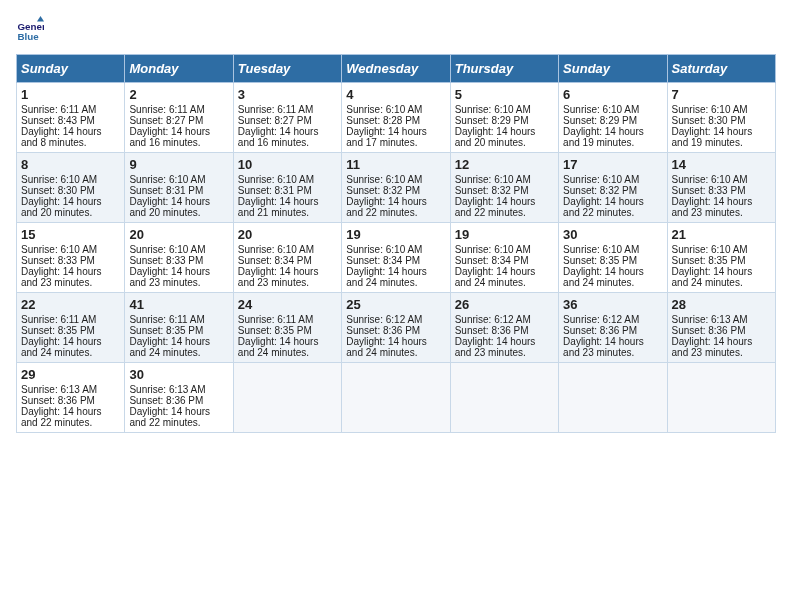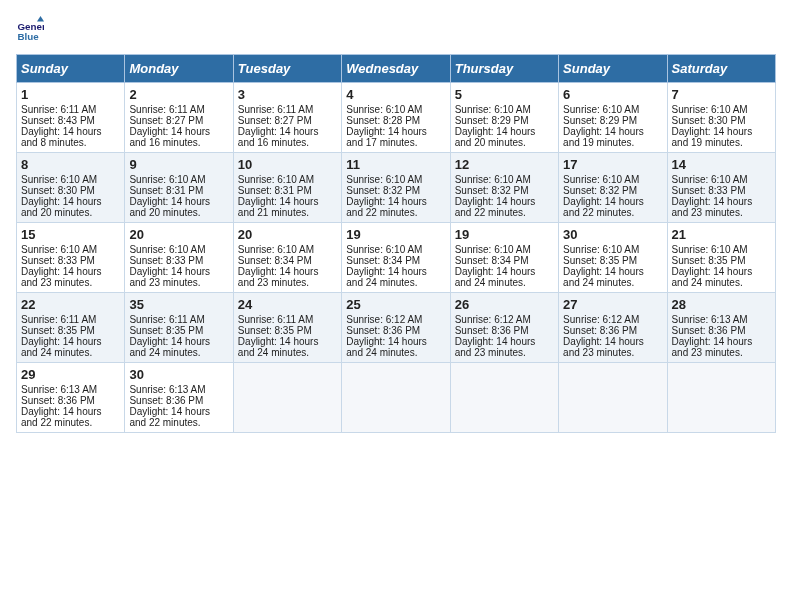--- a/index.html
+++ b/index.html
@@ -237,21 +237,21 @@
       </td>
       </tr>
       <tr>
         <td>
         <span class="day-num">22</span>
         <span>Sunrise: 6:11 AM</span><br>
         <span>Sunset: 8:35 PM</span><br>
         <span>Daylight: 14 hours and 24 minutes.</span>
       </td>
         <td>
-        <span class="day-num">35</span>
+        <span class="day-num">41</span>
         <span>Sunrise: 6:11 AM</span><br>
         <span>Sunset: 8:35 PM</span><br>
         <span>Daylight: 14 hours and 24 minutes.</span>
       </td>
         <td>
         <span class="day-num">24</span>
         <span>Sunrise: 6:11 AM</span><br>
         <span>Sunset: 8:35 PM</span><br>
         <span>Daylight: 14 hours and 24 minutes.</span>
       </td>
@@ -261,21 +261,21 @@
         <span>Sunset: 8:36 PM</span><br>
         <span>Daylight: 14 hours and 24 minutes.</span>
       </td>
         <td>
         <span class="day-num">26</span>
         <span>Sunrise: 6:12 AM</span><br>
         <span>Sunset: 8:36 PM</span><br>
         <span>Daylight: 14 hours and 23 minutes.</span>
       </td>
         <td>
-        <span class="day-num">27</span>
+        <span class="day-num">36</span>
         <span>Sunrise: 6:12 AM</span><br>
         <span>Sunset: 8:36 PM</span><br>
         <span>Daylight: 14 hours and 23 minutes.</span>
       </td>
         <td>
         <span class="day-num">28</span>
         <span>Sunrise: 6:13 AM</span><br>
         <span>Sunset: 8:36 PM</span><br>
         <span>Daylight: 14 hours and 23 minutes.</span>
       </td>

